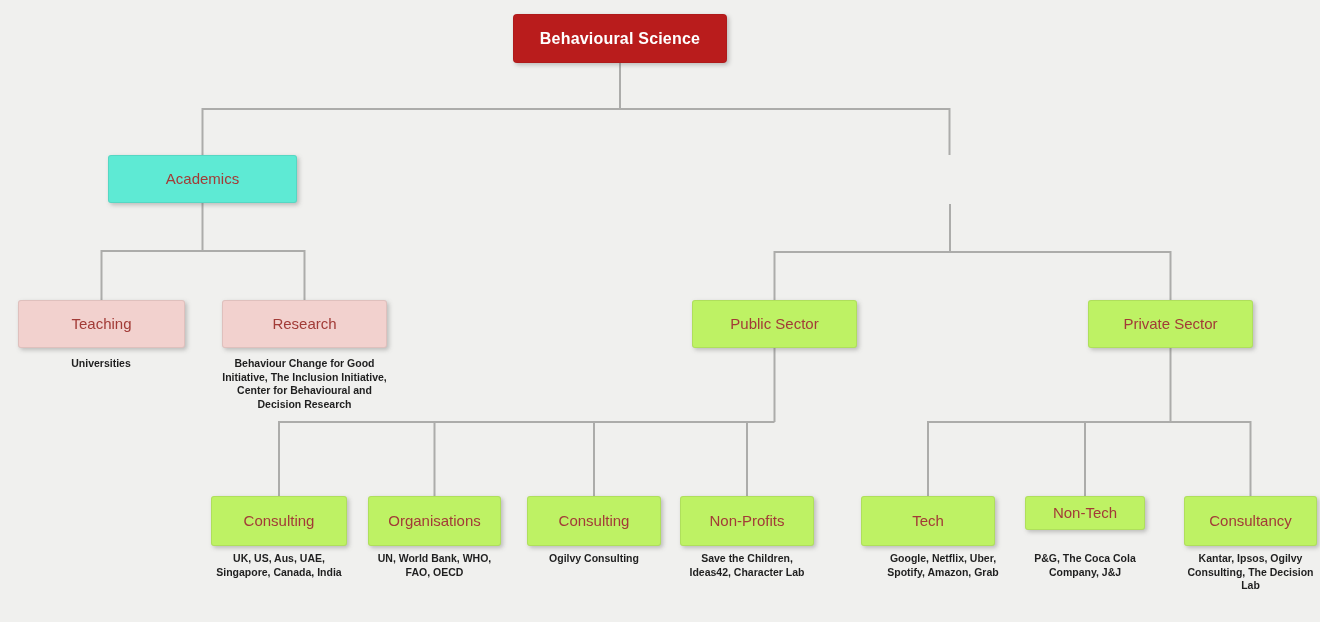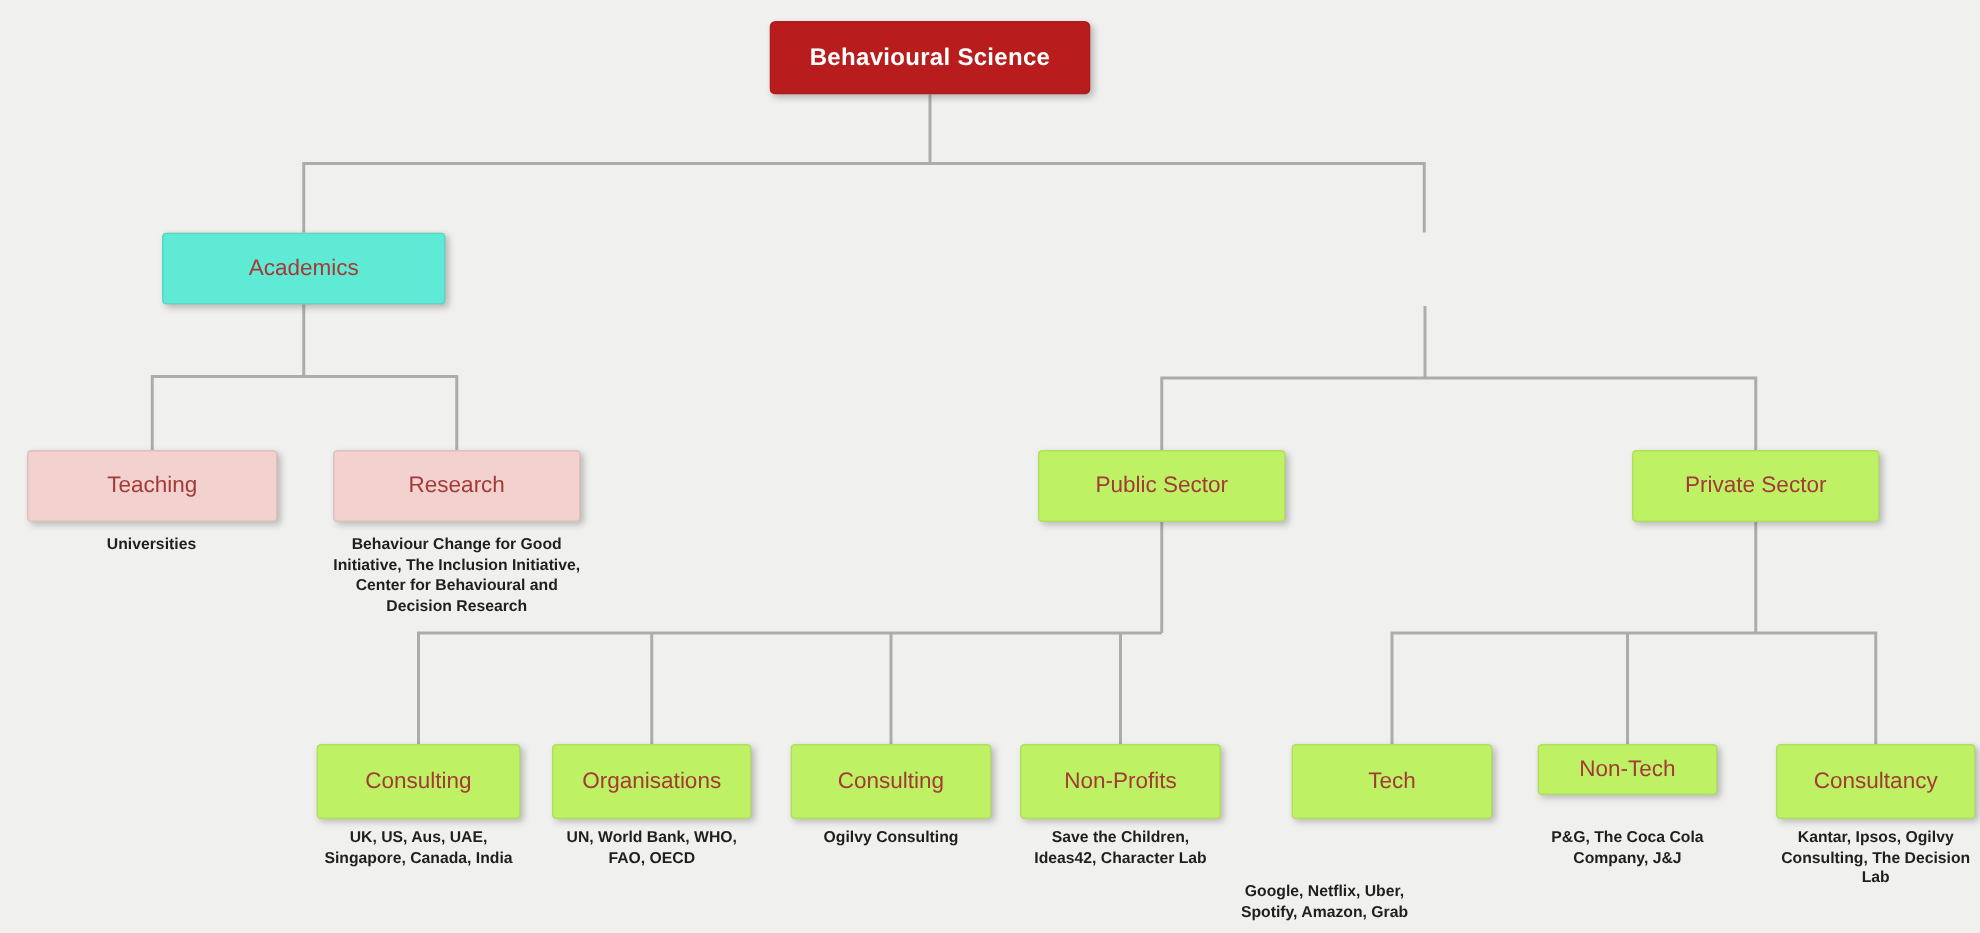--- a/index.html
+++ b/index.html
@@ -125,21 +125,21 @@
 Singapore, Canada, India</div>
 
   <div class="caption" style="left:354px; top:552px; width:161px;">UN, World Bank, WHO,
 FAO, OECD</div>
 
   <div class="caption" style="left:514px; top:552px; width:160px;">Ogilvy Consulting</div>
 
   <div class="caption" style="left:662px; top:552px; width:170px;">Save the Children,
 Ideas42, Character Lab</div>
 
-  <div class="caption" style="left:798px; top:552px; width:170px;margin-top:36px;">Google, Netflix, Uber,
+  <div class="caption" style="left:858px; top:552px; width:170px;">Google, Netflix, Uber,
 Spotify, Amazon, Grab</div>
 
   <div class="caption" style="left:1005px; top:552px; width:160px;">P&amp;G, The Coca Cola
 Company, J&amp;J</div>
 
   <div class="caption" style="left:1165px; top:552px; width:171px;">Kantar, Ipsos, Ogilvy
 Consulting, The Decision
 Lab</div>
 
 </div>

